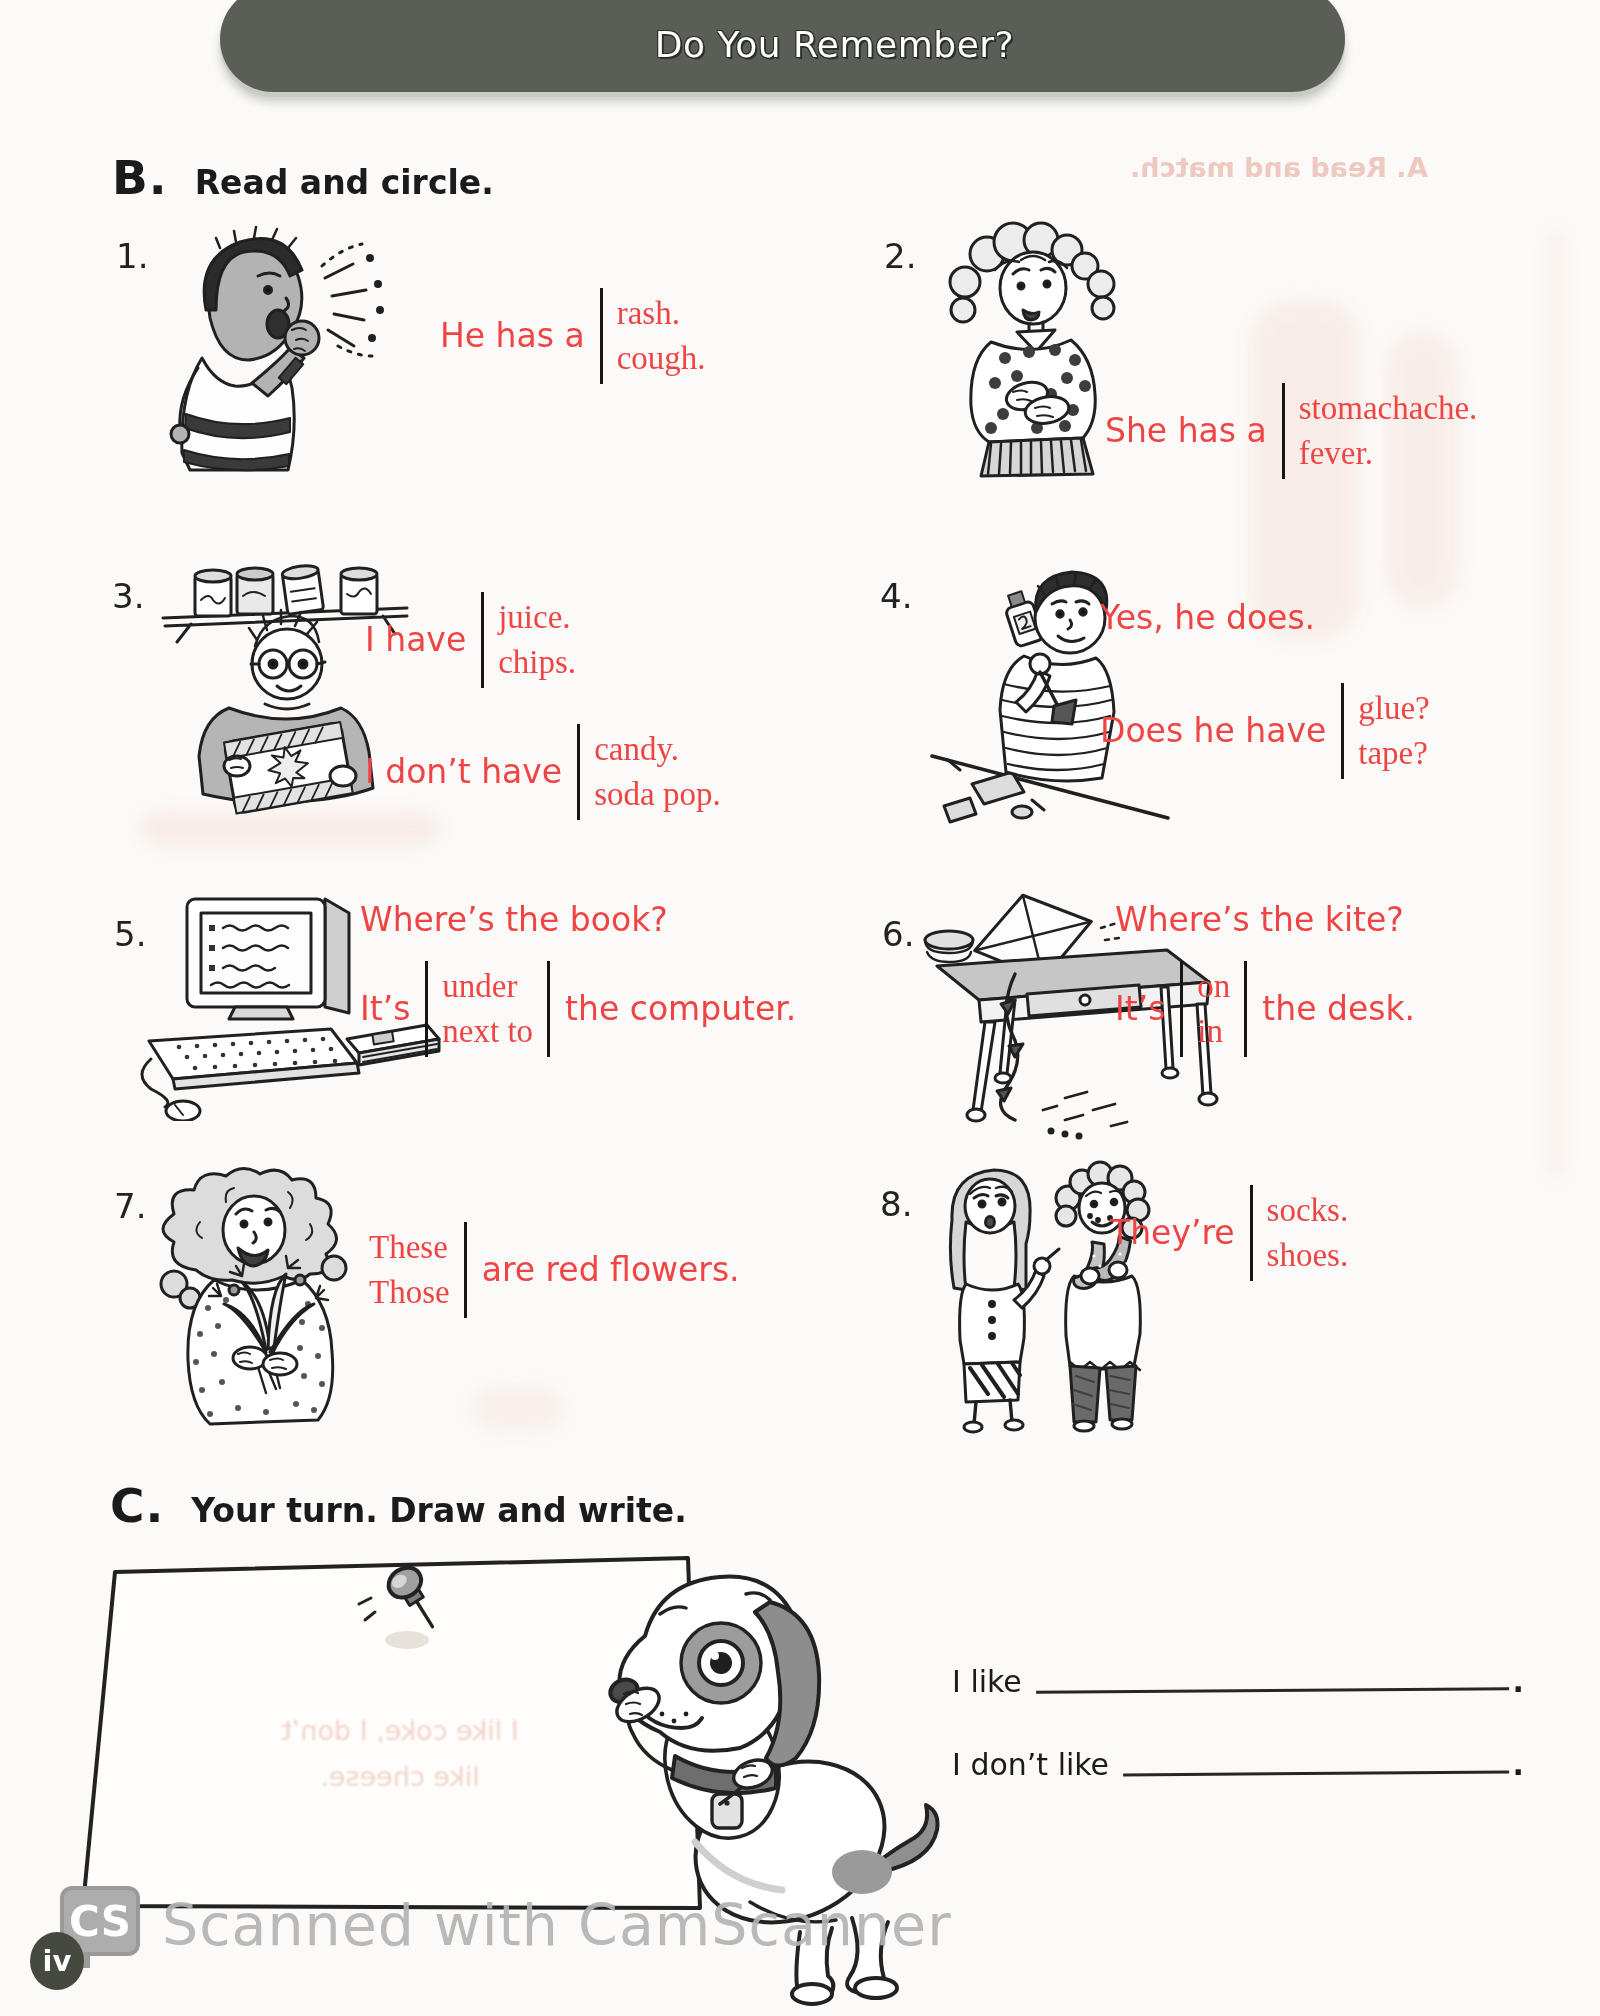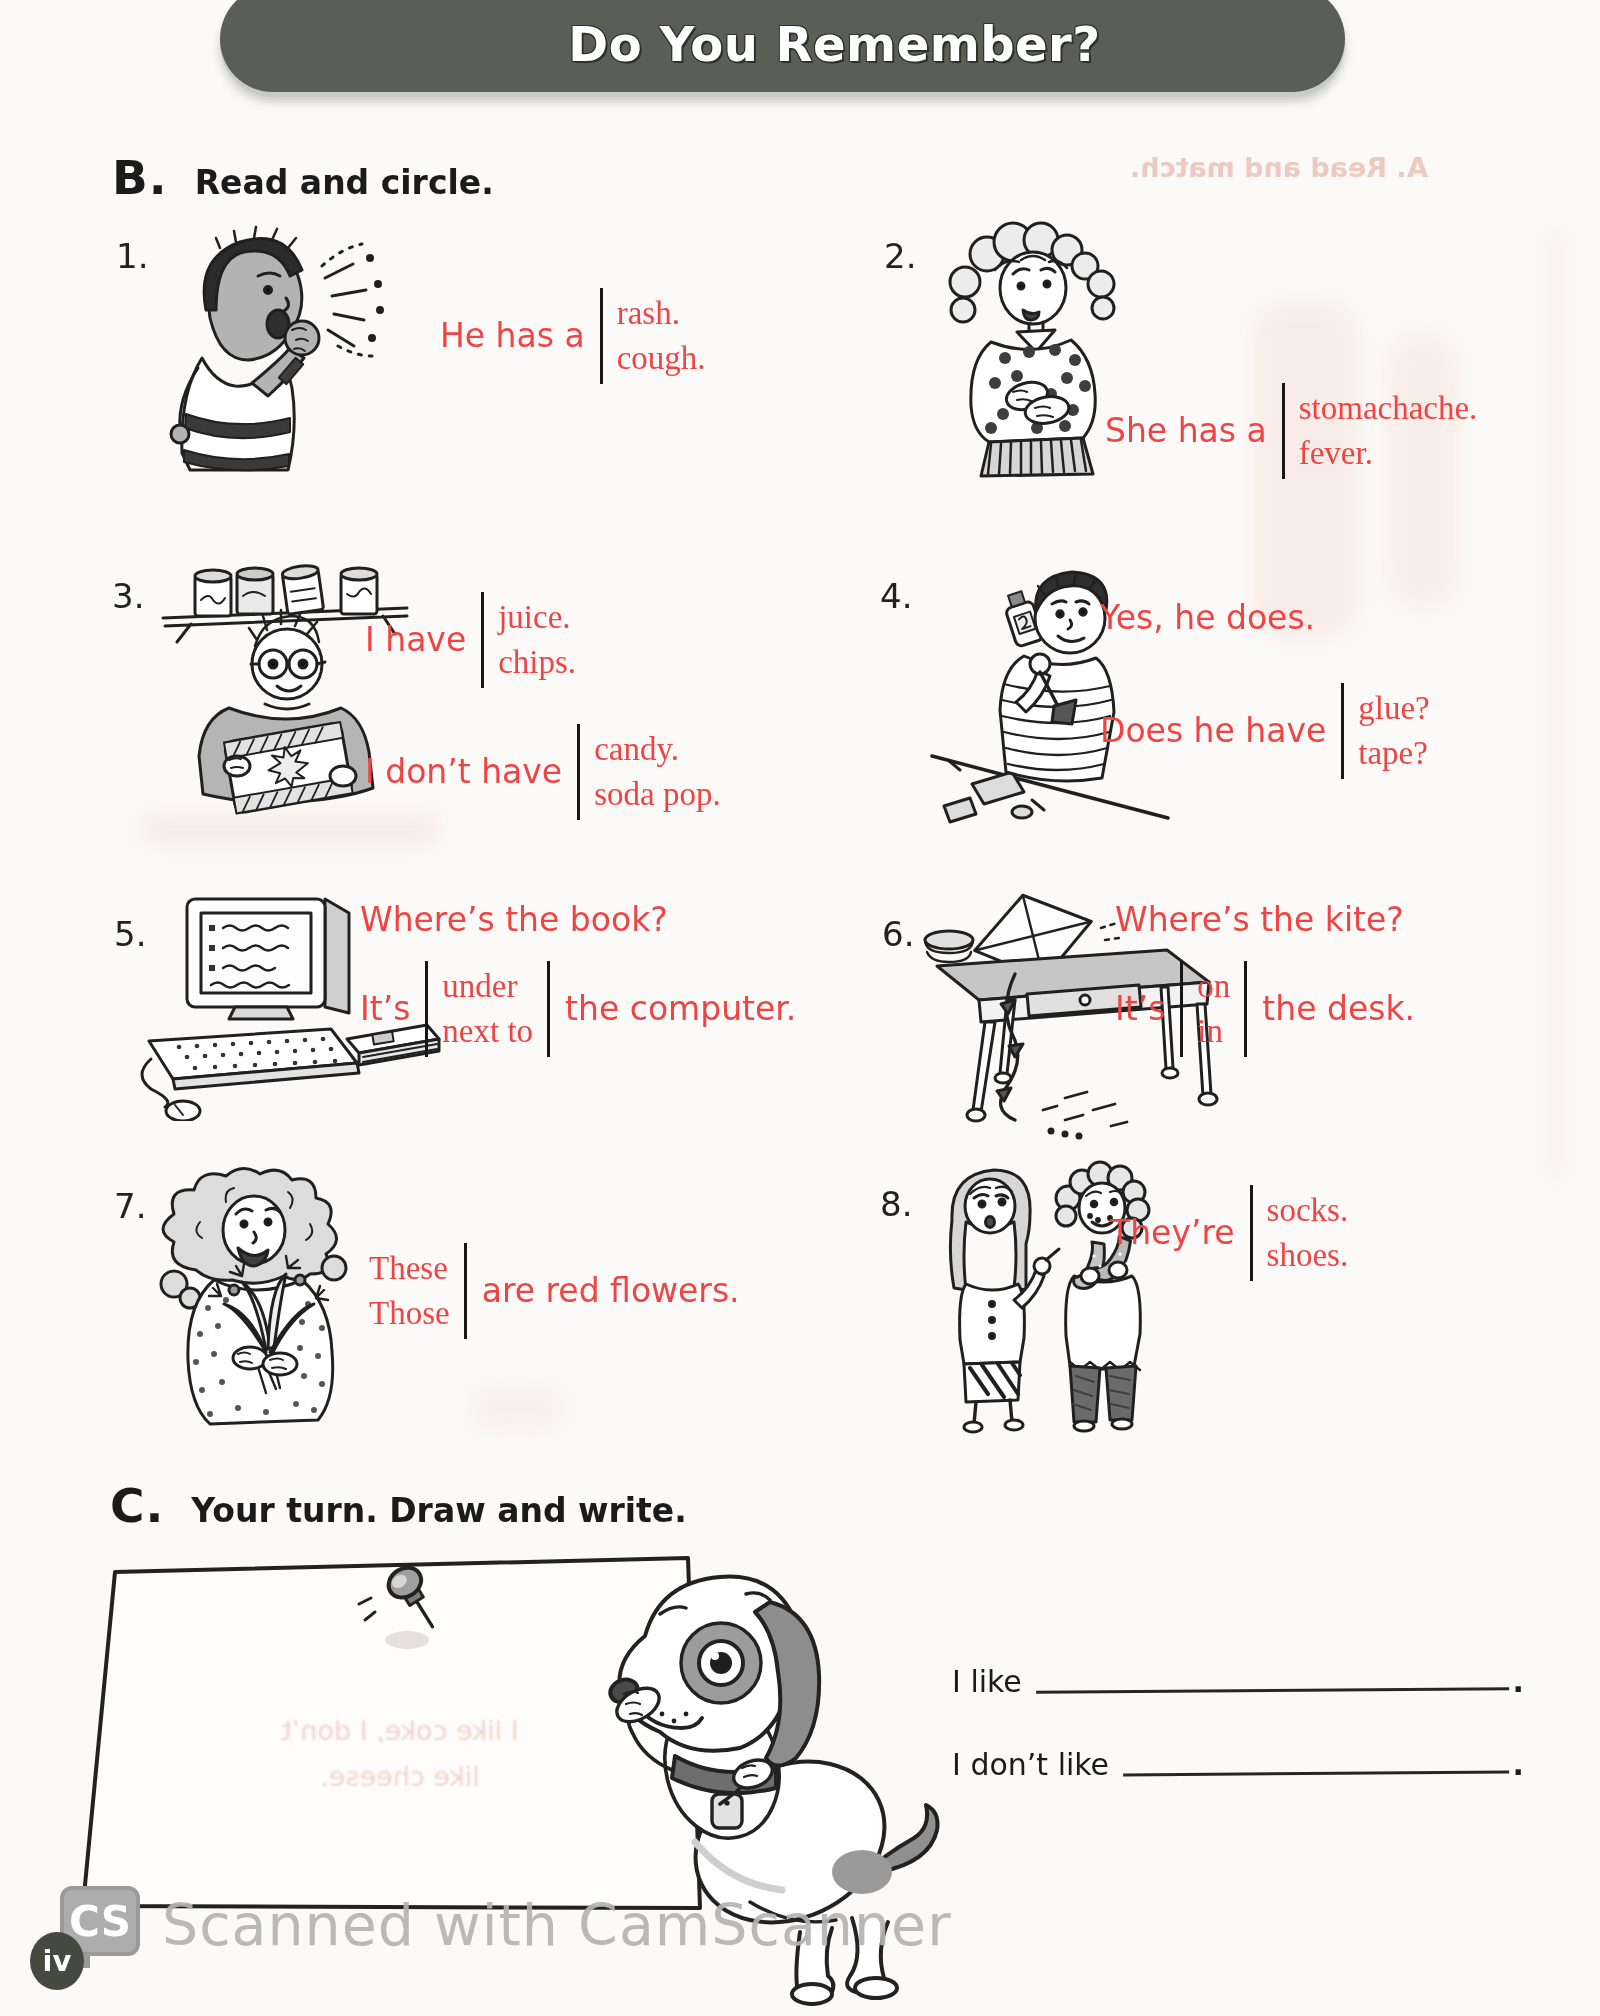--- a/index.html
+++ b/index.html
@@ -11,21 +11,21 @@
   
   .header-bar{
     position:absolute;left:220px;top:-14px;width:1125px;height:106px;
     background:#5a5e56;border-radius:58px;
     box-shadow:0 5px 0 #c9ccc3,0 10px 10px rgba(60,64,56,.25);
     display:flex;align-items:center;justify-content:center;
   }
   .header-bar .title{
     transform:translateX(52px);
     padding-top:10px;
-    color:#ffffff;font-size:48px;font-weight:bold;letter-spacing:.5px;
+    color:#ffffff;font-size:36px;font-weight:normal;letter-spacing:.5px;
     text-shadow:2px 2px 0 #2e3129, -1px -1px 0 #2e3129, 1px -1px 0 #2e3129, -1px 1px 0 #2e3129;
     text-align:center;
   }
   
   .sec-head{position:absolute;display:flex;align-items:baseline;gap:27px;}
   .sec-letter{font-size:47px;font-weight:bold;letter-spacing:1px;}
   .sec-title{font-size:33px;font-weight:bold;}
   
   .ex-num{position:absolute;font-size:34px;color:#222;}
   .illus{position:absolute;}
@@ -433,21 +433,21 @@
       <path d="M132,190 Q156,148 176,142 Q152,156 134,192 Z" fill="#f0f0f0"></path>
       <path d="M83,134 l-8,-8 M83,134 l-12,0 M83,134 l-4,-12 M104,114 l-6,-10 M104,114 l-12,-4 M104,114 l2,-12 M150,106 l-2,-12 M150,106 l10,-8 M150,106 l12,0 M178,136 l8,-8 M178,136 l12,2 M178,136 l4,-12" stroke-width="2.4"></path>
       <circle cx="96" cy="128" r="5" fill="#9c9c9c"></circle>
         <circle cx="162" cy="118" r="5" fill="#9c9c9c"></circle>
       <path d="M120,205 l8,26 M128,203 l10,24 M136,202 l6,24" stroke-width="2.4"></path>
       <ellipse cx="112" cy="196" rx="17" ry="11" fill="#fff"></ellipse>
       <ellipse cx="142" cy="202" rx="17" ry="11" fill="#fff"></ellipse>
       <path d="M100,192 q7,-3 12,0 M102,200 q7,-2 12,1 M132,198 q8,-3 13,0 M134,206 q8,-2 14,1" stroke-width="2"></path>
     </g>
   </svg>
-  <div class="ex-lines" id="exl7" style="left:355px;top:1222px;margin-top:21px;">
+  <div class="ex-lines" id="exl7" style="left:355px;top:1222px;">
       <div class="line">
         <div class="opts bar-r">
           <div class="opt">These</div>
           <div class="opt">Those</div>
         </div>
         <span class="post">are red flowers.</span>
       </div>
     </div>
 
   <svg class="illus" style="left:918px;top:1158px;" width="280" height="276" viewBox="0 0 280 276">

